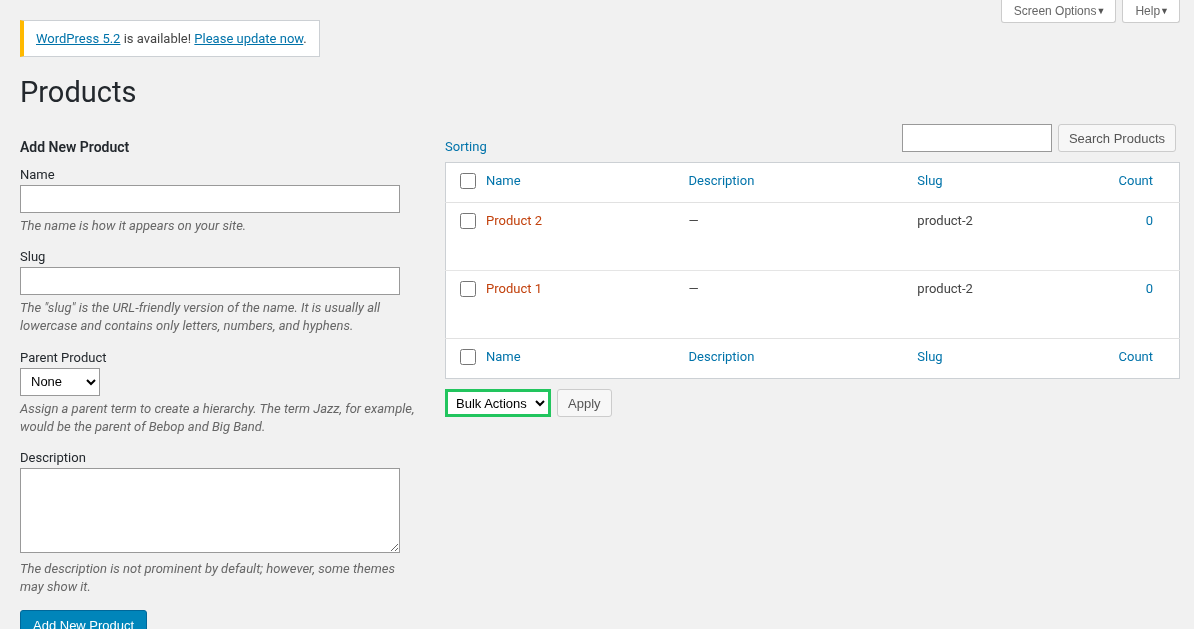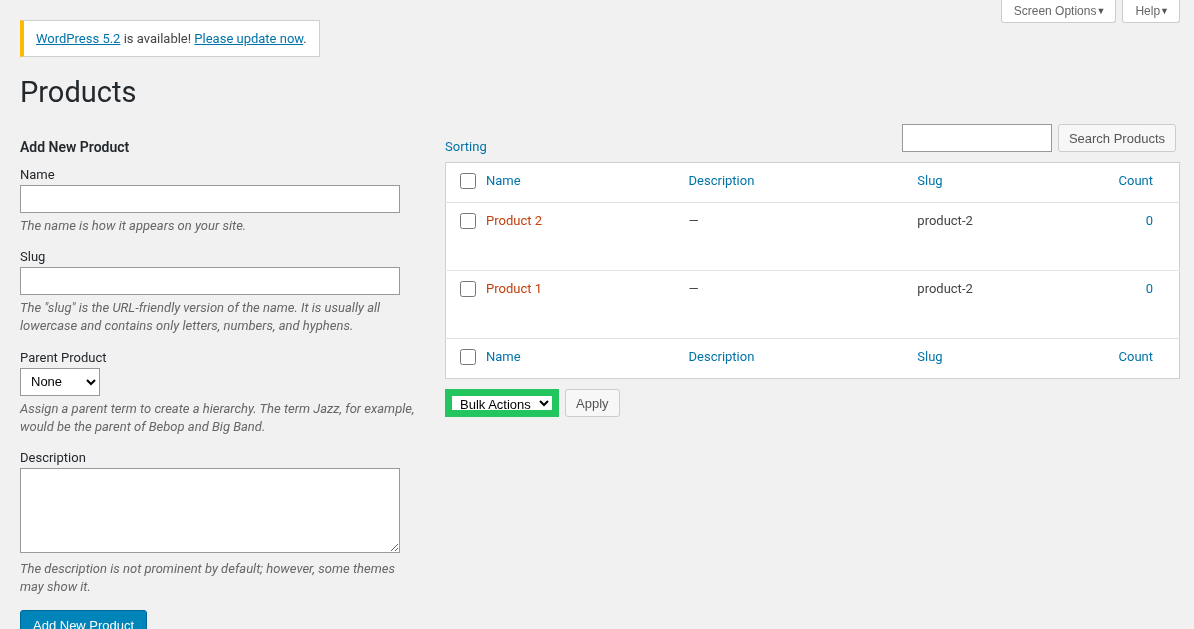--- a/index.html
+++ b/index.html
@@ -217,21 +217,21 @@
   }
   
   .bulk-row{
     margin-top:10px;
     display:flex;
     gap:6px;
     align-items:center;
   }
   .bulk-row select{
     height:28px;
-    border:7px solid #22c55e;
+    border:3px solid #22c55e;
     background:#fff;
     font-size:13px;
     padding:0 4px;
   }
 </style>
 </head>
 <body>
 
 
 

